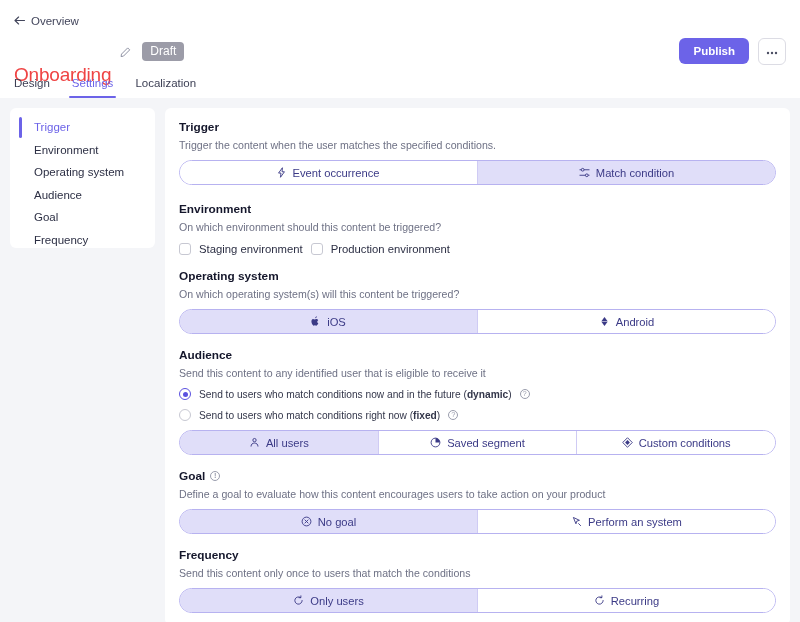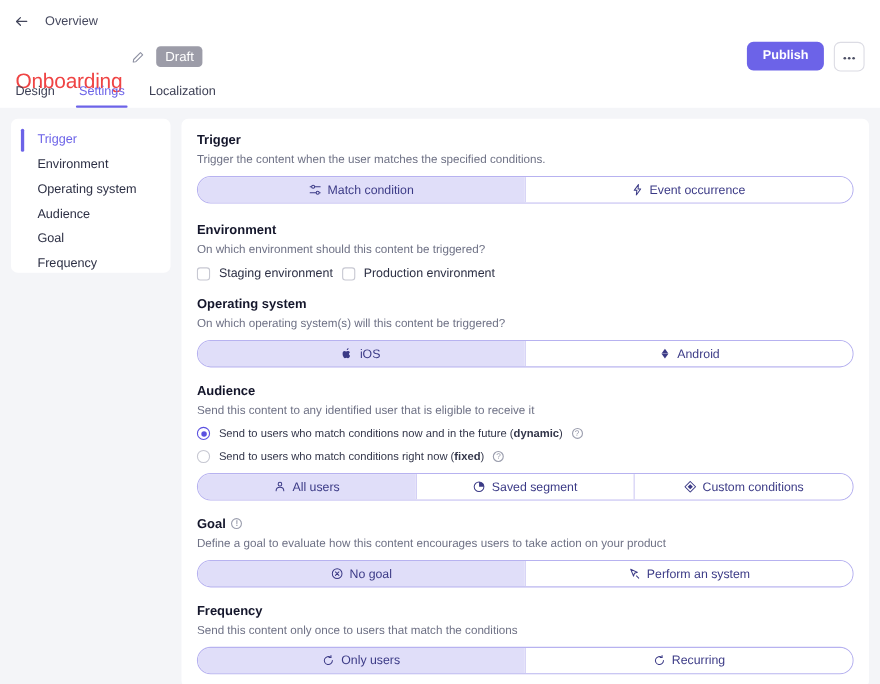--- a/index.html
+++ b/index.html
@@ -14,21 +14,21 @@
   }
 
   
   .back-row {
     padding: 11px 0 0 14px;
     height: 30px;
   }
   .back-link {
     display: inline-flex;
     align-items: center;
-    gap: 16px;
+    gap: 6px;
     font-size: 11.5px;
     color: #43465c;
     cursor: pointer;
   }
   .back-link svg { display: block; }
 
   .title-row {
     display: flex;
     align-items: center;
     padding: 4px 14px 0 14px;
@@ -306,37 +306,37 @@
     <div class="side-item">Goal</div>
     <div class="side-item">Frequency</div>
   </div>
 
   <div class="main-card">
 
     <div>
       <div class="sec-title">Trigger</div>
       <div class="sec-desc">Trigger the content when the user matches the specified conditions.</div>
       <div class="seg">
+        <div class="seg-item">
+          <span>
+            <svg width="9" height="11" viewBox="0 0 9 12">
+                <path d="M5.5 0.8L1.3 6.6h2.6L3.4 11.2 7.7 5.2H5.1z" fill="none" stroke="#3b3a86" stroke-width="1" stroke-linejoin="round"></path>
+              </svg>
+          </span>
+          <span>Event occurrence</span>
+        </div>
         <div class="seg-item sel">
           <span>
             <svg width="11" height="11" viewBox="0 0 12 12">
                 <path d="M1 3h10M1 9h10" stroke="#3b3a86" stroke-width="1" stroke-linecap="round"></path>
                 <circle cx="4" cy="3" r="1.5" fill="#e0def9" stroke="#3b3a86" stroke-width="1"></circle>
                 <circle cx="8.5" cy="9" r="1.5" fill="#e0def9" stroke="#3b3a86" stroke-width="1"></circle>
               </svg>
           </span>
           <span>Match condition</span>
-        </div>
-        <div class="seg-item">
-          <span>
-            <svg width="9" height="11" viewBox="0 0 9 12">
-                <path d="M5.5 0.8L1.3 6.6h2.6L3.4 11.2 7.7 5.2H5.1z" fill="none" stroke="#3b3a86" stroke-width="1" stroke-linejoin="round"></path>
-              </svg>
-          </span>
-          <span>Event occurrence</span>
         </div>
       </div>
     </div>
 
     <div class="mt18">
       <div class="sec-title">Environment</div>
       <div class="sec-desc">On which environment should this content be triggered?</div>
       <div class="opt-row">
         <span class="cb"></span>
         <span class="cb-label gap-r">Staging environment</span>

